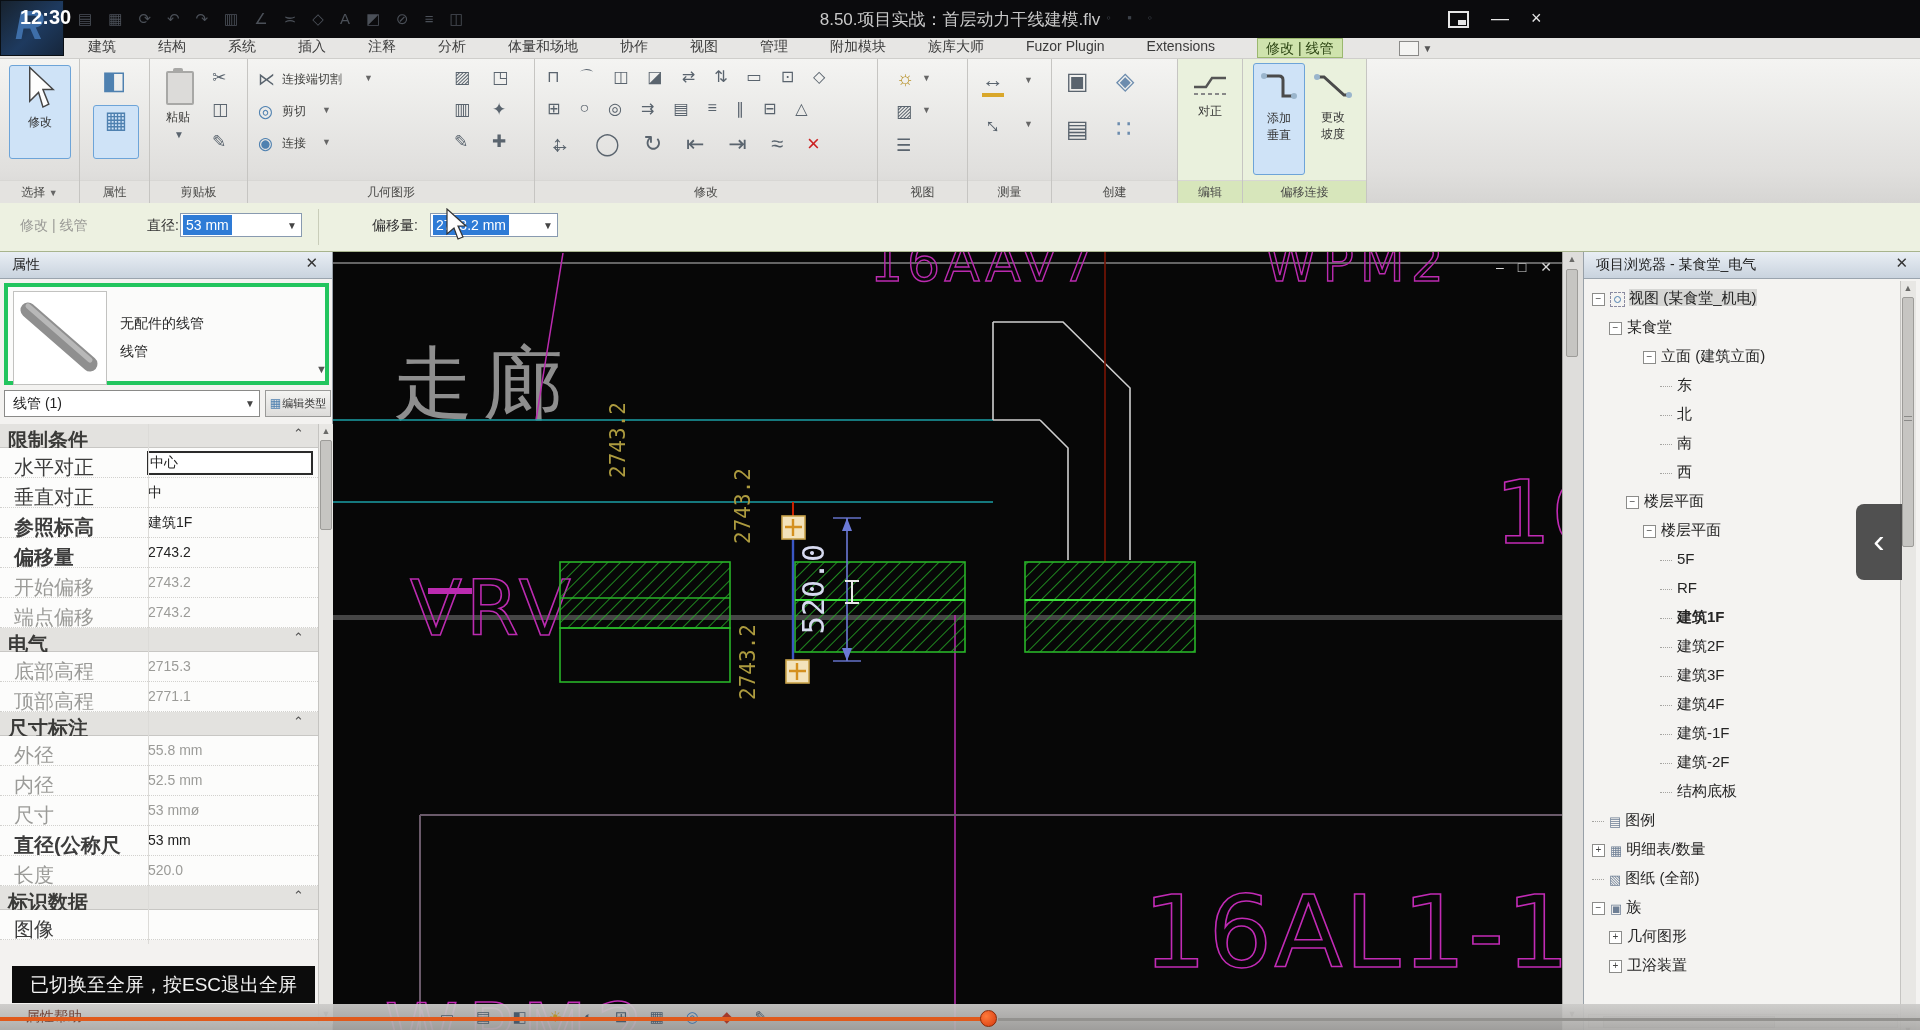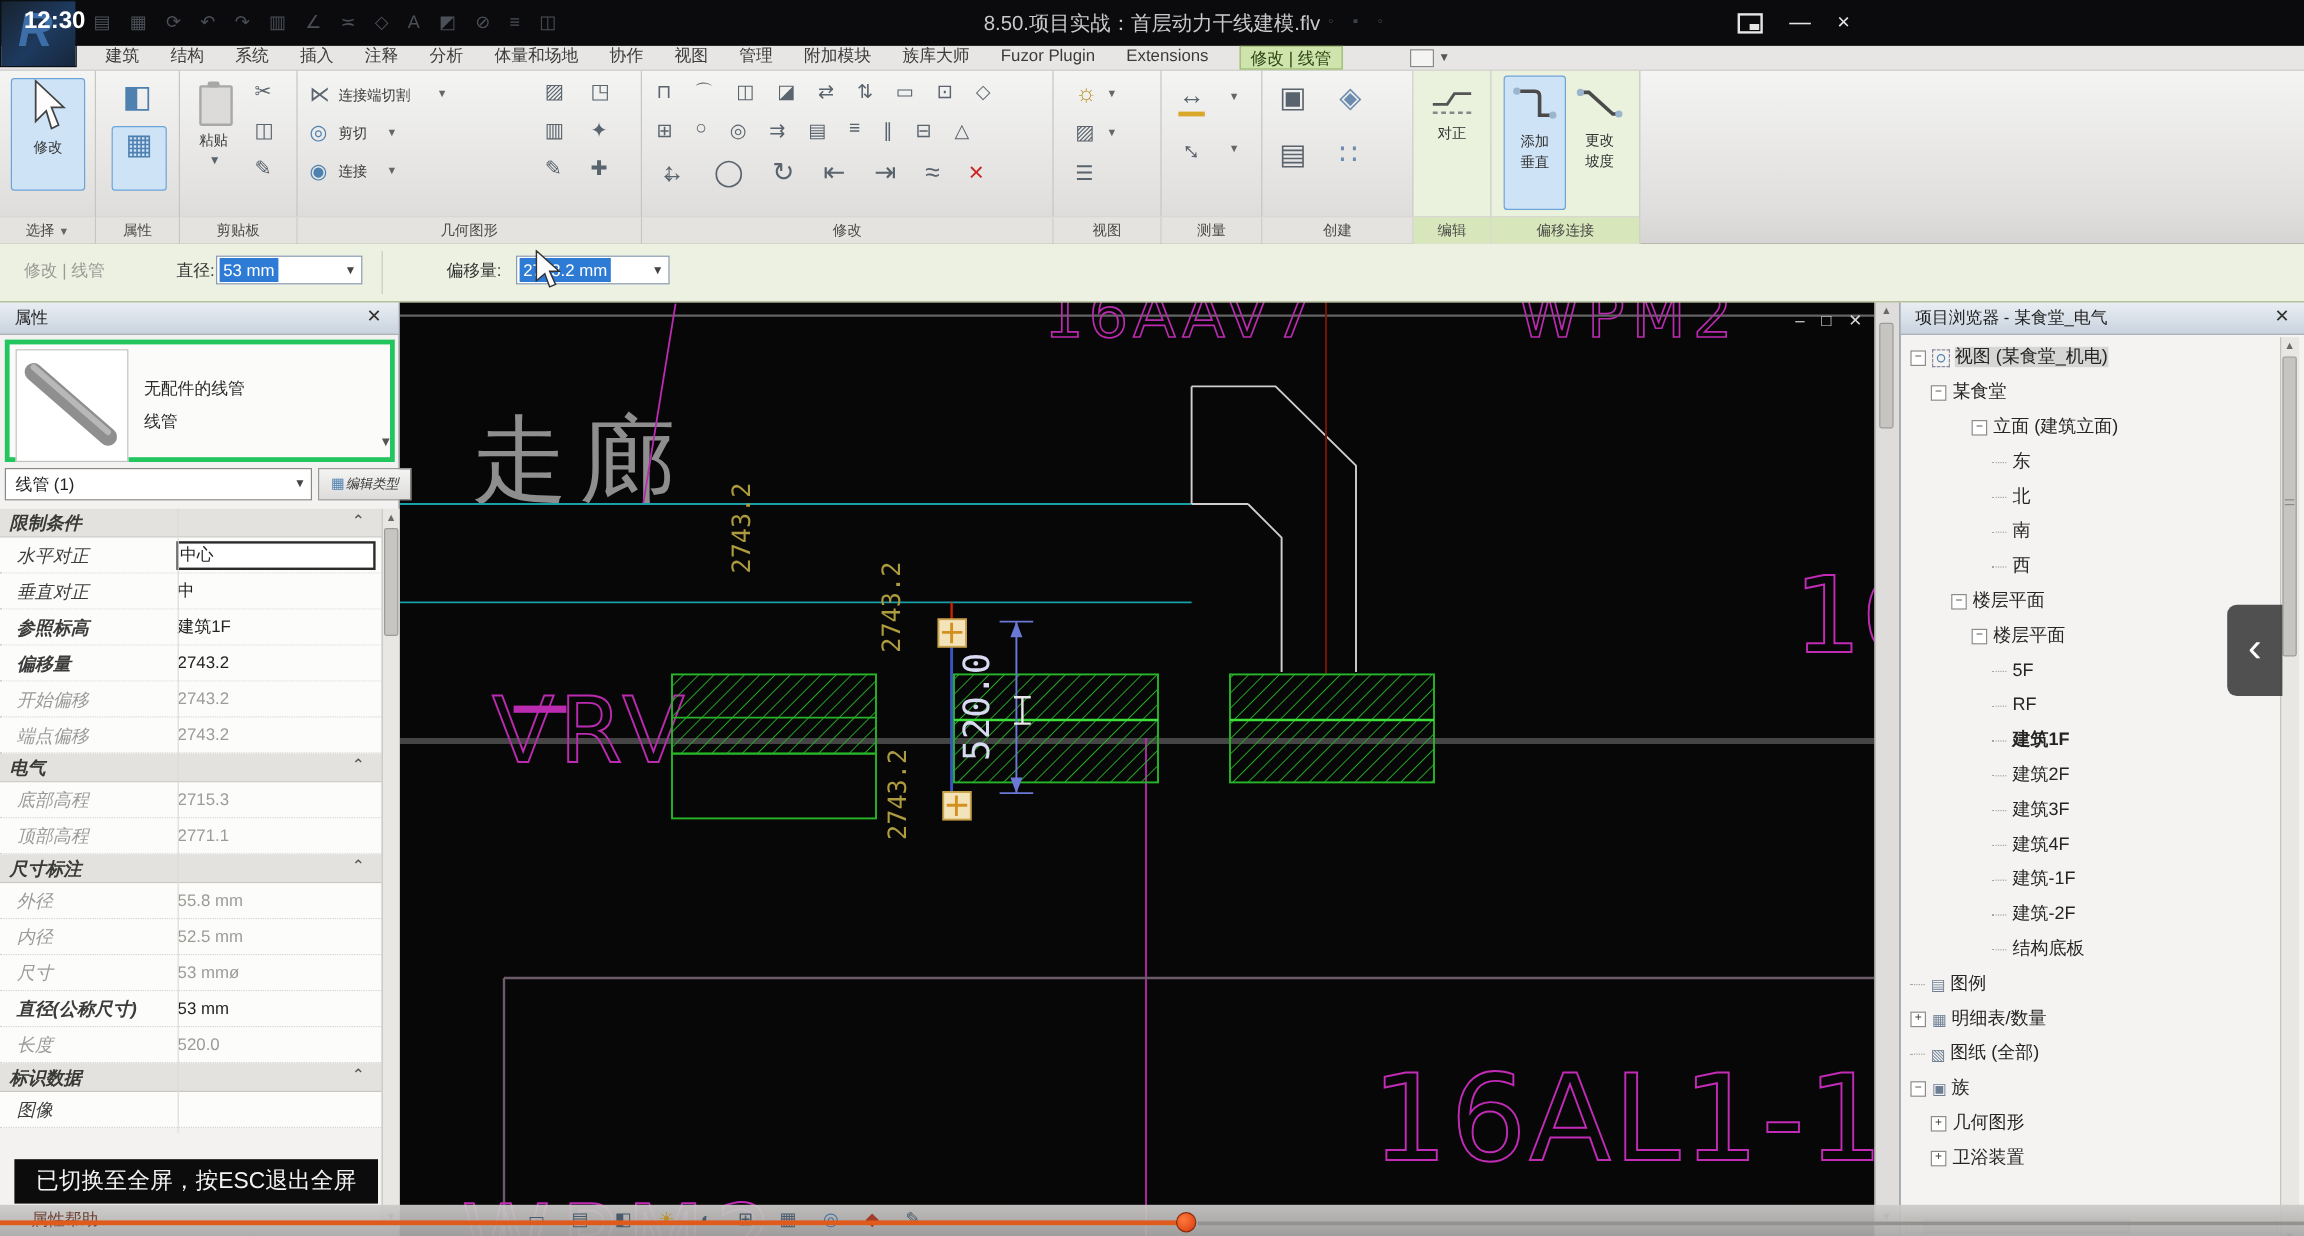--- a/index.html
+++ b/index.html
@@ -71,28 +71,28 @@
   .pane-head .ht{position:absolute;left:12px;top:5px;font-size:14px;color:#1f1f1f;}
   .pane-head .hx{position:absolute;top:3px;font-size:15px;color:#333;}
   #type-card{left:4px;top:32px;width:325px;height:102px;background:#fbfbfa;border:4px solid #22c55e;box-sizing:border-box;}
   #type-preview{left:5px;top:4px;width:92px;height:92px;background:#fff;border:1px solid #c2c2c0;}
   #type-name{left:112px;top:28px;font-size:14px;color:#2b2b2b;}
   #type-family{left:112px;top:56px;font-size:14px;color:#2b2b2b;}
   #card-arrow{left:308px;top:76px;font-size:11px;color:#555;}
   #selector{left:4px;top:139px;width:256px;height:27px;background:#fff;border:1px solid #8a8a88;box-sizing:border-box;}
   #selector .sv{position:absolute;left:8px;top:4px;font-size:14px;color:#222;}
   #selector .sa{position:absolute;right:4px;top:7px;font-size:10px;color:#444;}
-  #edit-type{left:265px;top:139px;width:78px;height:27px;background:linear-gradient(#f4f4f2,#dddcda);
-      border:1px solid #9a9a98;box-sizing:border-box;font-size:11px;color:#333;text-align:center;line-height:25px;font-style:italic;}
+  #edit-type{left:265px;top:139px;width:66px;height:27px;background:linear-gradient(#f4f4f2,#dddcda);
+      border:1px solid #9a9a98;box-sizing:border-box;font-size:11px;color:#333;text-align:center;line-height:25px;}
   #edit-type .eti{color:#4f81b0;font-size:12px;margin-right:1px;}
   #prop-grid{left:0;top:173px;width:318px;}
   .prow{position:relative;width:100%;height:30px;border-bottom:1px dotted #d2d1ce;box-sizing:border-box;background:#fcfcfb;}
   .prow.section{height:24px;background:#e3e2df;border-bottom:1px solid #c8c7c4;}
   .prow.section .plabel{left:8px;top:3px;font-weight:bold;color:#3a3a38;}
-  .prow .plabel{position:absolute;left:14px;top:6px;font-size:15px;color:#3c3c3c;width:130px;font-style:italic;}
+  .prow .plabel{position:absolute;left:14px;top:6px;font-size:20px;color:#3c3c3c;width:130px;}
   .prow.section .plabel{width:260px;}
   .prow .pvalue{position:absolute;left:148px;top:6px;font-size:14px;color:#222;width:166px;}
   .prow .plabel.strong{font-weight:bold;}
   .prow .ro{color:#9b9b98 !important;}
   .prow .pvalue.sel{outline:2px solid #2b2b2b;outline-offset:1px;background:#fff;left:150px;width:160px;}
   .prow .chev{position:absolute;right:14px;top:2px;font-size:13px;color:#555;}
   .pcol-sep{left:148px;top:173px;width:1px;height:520px;background:#dcdbd8;}
   #props-scroll{left:318px;top:173px;width:15px;height:600px;background:#e8e7e4;border-left:1px solid #c5c4c1;box-sizing:border-box;}
   .sb-arrow{position:absolute;left:1px;width:12px;text-align:center;font-size:9px;color:#6a6a68;}
   .sb-thumb{position:absolute;left:1px;width:12px;background:#c6c5c2;border:1px solid #9d9c99;box-sizing:border-box;border-radius:2px;}
@@ -166,21 +166,21 @@
     <span class="icon">▪</span>
     <span class="icon">◦</span>
   </div>
 <div id="win-icons" class="abs">
   <span class="icon pipbox"></span>
   <span class="icon">—</span>
   <span class="icon">×</span>
 </div>
 
 <div id="tabbar" class="abs">
-  <span id="tabs-holder" style="display:flex;gap:26px;justify-content:flex-end;">
+  <span id="tabs-holder" style="display:flex;gap:42px;justify-content:flex-end;">
       <span class="tab">建筑</span>
       <span class="tab">结构</span>
       <span class="tab">系统</span>
       <span class="tab">插入</span>
       <span class="tab">注释</span>
       <span class="tab">分析</span>
       <span class="tab">体量和场地</span>
       <span class="tab">协作</span>
       <span class="tab">视图</span>
       <span class="tab">管理</span>

